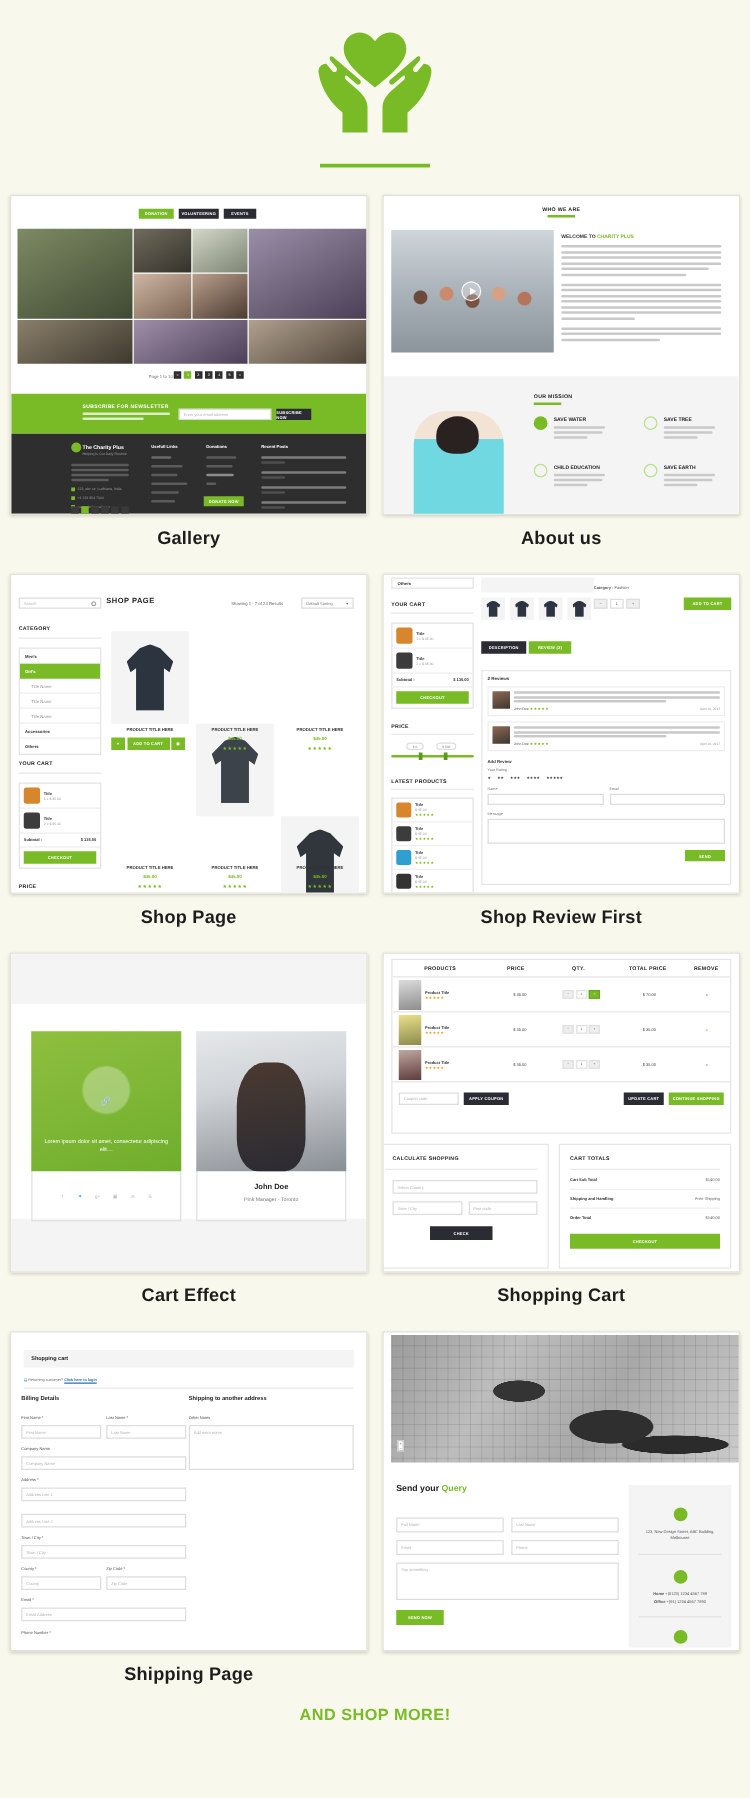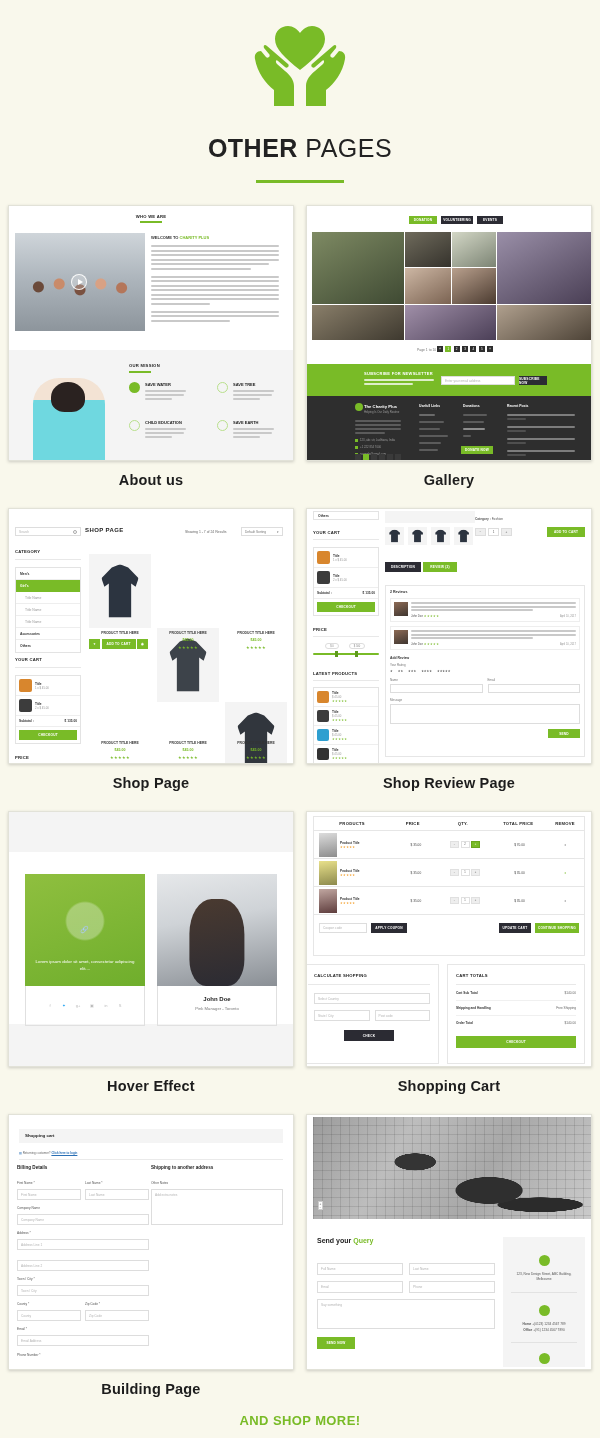--- a/index.html
+++ b/index.html
@@ -158,117 +158,24 @@
 </style>
 </head>
 <body>
 
 <div class="header">
   <svg class="logo" viewBox="0 0 110 96">
     <path fill="#79bb27" d="M55 52 C40 40 30 31 30 21 C30 13 36 8 43 8 C48 8 52 11 55 15 C58 11 62 8 67 8 C74 8 80 13 80 21 C80 31 70 40 55 52 Z"></path>
     <path fill="#79bb27" d="M16 33 C12 33 9 36 10 41 C12 54 21 66 29 72 L29 88 L49 88 L49 68 C49 62 45 57 40 53 L32 46 C30 44 31 41 33 43 L40 49 C42 51 45 48 43 46 L22 28 C20 26 18 27 19 30 L24 36 C26 38 23 41 21 39 Z"></path>
     <path fill="#79bb27" d="M94 33 C98 33 101 36 100 41 C98 54 89 66 81 72 L81 88 L61 88 L61 68 C61 62 65 57 70 53 L78 46 C80 44 79 41 77 43 L70 49 C68 51 65 48 67 46 L88 28 C90 26 92 27 91 30 L86 36 C84 38 87 41 89 39 Z"></path>
   </svg>
-  <div class="page-title">
-    <b>OTHER</b><span> PAGES</span>
-  </div>
   <div class="title-rule"></div>
 </div>
 
 <div class="grid">
-
-  <div class="cell">
-    <div class="thumb">
-      <div class="mini white">
-
-        <div class="bar" style="left:0;top:0;right:0;height:58%;background:#fff;"></div>
-        <div class="hdr-sm" style="position:absolute;left:0;right:0;top:8px;text-align:center;">WHO WE ARE</div>
-        <div class="rule-g" style="position:absolute;left:50%;top:15px;transform:translateX(-50%);"></div>
-
-        <div class="bar team-photo" style="left:6px;top:27px;width:130px;height:98px;"></div>
-        <div class="bar" style="left:62px;top:68px;">
-          <div class="play-btn">
-              <div class="play-tri"></div>
-            </div>
-        </div>
-
-        <div style="position:absolute;left:142px;top:29px;width:128px;">
-          <div style="font-size:4px;font-weight:700;color:#333;">
-            <span>WELCOME TO </span><span style="color:#79bb27;">CHARITY PLUS</span>
-          </div>
-          <div style="margin-top:5px;">
-            <div class="txtline" style="width:100%;margin-bottom:2.5px;"></div>
-              <div class="txtline" style="width:100%;margin-bottom:2.5px;"></div>
-            <div class="txtline" style="width:100%;margin-bottom:2.5px;"></div>
-              <div class="txtline" style="width:100%;margin-bottom:2.5px;"></div>
-            <div class="txtline" style="width:92%;margin-bottom:2.5px;"></div>
-              <div class="txtline" style="width:78%;"></div>
-          </div>
-          <div style="margin-top:6px;">
-            <div class="txtline" style="width:100%;margin-bottom:2.5px;"></div>
-              <div class="txtline" style="width:100%;margin-bottom:2.5px;"></div>
-            <div class="txtline" style="width:100%;margin-bottom:2.5px;"></div>
-              <div class="txtline" style="width:100%;margin-bottom:2.5px;"></div>
-            <div class="txtline" style="width:100%;margin-bottom:2.5px;"></div>
-              <div class="txtline" style="width:100%;margin-bottom:2.5px;"></div>
-            <div class="txtline" style="width:46%;"></div>
-          </div>
-          <div style="margin-top:6px;">
-            <div class="txtline" style="width:100%;margin-bottom:2.5px;"></div>
-              <div class="txtline" style="width:100%;margin-bottom:2.5px;"></div>
-            <div class="txtline" style="width:62%;"></div>
-          </div>
-        </div>
-
-        <div class="bar grey" style="left:0;right:0;top:144px;bottom:0;"></div>
-        <div class="hdr-sm" style="position:absolute;left:120px;top:157px;">OUR MISSION</div>
-        <div class="rule-g" style="position:absolute;left:120px;top:165px;"></div>
-        <div class="bar" style="left:24px;top:172px;width:72px;height:84px;background:linear-gradient(180deg,#f3e3d4 0 26%,#6fd8e0 26% 100%);border-radius:26px 26px 0 0;"></div>
-        <div class="bar circ" style="left:42px;top:176px;width:34px;height:30px;background:#2a2220;border-radius:50% 50% 40% 40%;"></div>
-
-        <div class="bar" style="left:120px;top:176px;width:64px;">
-          <div class="circ" style="width:11px;height:11px;background:#79bb27;position:absolute;left:0;top:0;"></div>
-          <div style="margin-left:16px;font-size:4px;font-weight:700;color:#222;">SAVE WATER</div>
-          <div style="margin-left:16px;margin-top:3px;">
-            <div class="txtline" style="width:86%;margin-bottom:2px;"></div>
-              <div class="txtline" style="width:82%;margin-bottom:2px;"></div>
-              <div class="txtline" style="width:56%;"></div>
-          </div>
-        </div>
-        <div class="bar" style="left:208px;top:176px;width:64px;">
-          <div class="circ" style="width:11px;height:11px;border:1px solid #b9e08c;position:absolute;left:0;top:0;"></div>
-          <div style="margin-left:16px;font-size:4px;font-weight:700;color:#222;">SAVE TREE</div>
-          <div style="margin-left:16px;margin-top:3px;">
-            <div class="txtline" style="width:86%;margin-bottom:2px;"></div>
-              <div class="txtline" style="width:82%;margin-bottom:2px;"></div>
-              <div class="txtline" style="width:56%;"></div>
-          </div>
-        </div>
-        <div class="bar" style="left:120px;top:214px;width:64px;">
-          <div class="circ" style="width:11px;height:11px;border:1px solid #b9e08c;position:absolute;left:0;top:0;"></div>
-          <div style="margin-left:16px;font-size:4px;font-weight:700;color:#222;">CHILD EDUCATION</div>
-          <div style="margin-left:16px;margin-top:3px;">
-            <div class="txtline" style="width:86%;margin-bottom:2px;"></div>
-              <div class="txtline" style="width:82%;margin-bottom:2px;"></div>
-              <div class="txtline" style="width:56%;"></div>
-          </div>
-        </div>
-        <div class="bar" style="left:208px;top:214px;width:64px;">
-          <div class="circ" style="width:11px;height:11px;border:1px solid #b9e08c;position:absolute;left:0;top:0;"></div>
-          <div style="margin-left:16px;font-size:4px;font-weight:700;color:#222;">SAVE EARTH</div>
-          <div style="margin-left:16px;margin-top:3px;">
-            <div class="txtline" style="width:86%;margin-bottom:2px;"></div>
-              <div class="txtline" style="width:82%;margin-bottom:2px;"></div>
-              <div class="txtline" style="width:56%;"></div>
-          </div>
-        </div>
-      </div>
-    </div>
-    <div class="caption">About us</div>
-  </div>
 
   <div class="cell">
     <div class="thumb">
       <div class="mini white">
         <div class="bar btn-g" style="left:102px;top:10px;width:28px;height:8px;">DONATION</div>
         <div class="bar btn-d" style="left:134px;top:10px;width:32px;height:8px;">VOLUNTEERING</div>
         <div class="bar btn-d" style="left:170px;top:10px;width:26px;height:8px;">EVENTS</div>
 
         <div class="bar" style="left:5px;top:26px;right:5px;height:108px;">
           <div class="bar gal-img" style="left:0;top:0;width:92px;height:72px;background:linear-gradient(150deg,#7e8a63,#3f4a33);"></div>
@@ -374,20 +281,110 @@
             </div>
         </div>
       </div>
     </div>
     <div class="caption">Gallery</div>
   </div>
 
   <div class="cell">
     <div class="thumb">
       <div class="mini white">
+
+        <div class="bar" style="left:0;top:0;right:0;height:58%;background:#fff;"></div>
+        <div class="hdr-sm" style="position:absolute;left:0;right:0;top:8px;text-align:center;">WHO WE ARE</div>
+        <div class="rule-g" style="position:absolute;left:50%;top:15px;transform:translateX(-50%);"></div>
+
+        <div class="bar team-photo" style="left:6px;top:27px;width:130px;height:98px;"></div>
+        <div class="bar" style="left:62px;top:68px;">
+          <div class="play-btn">
+              <div class="play-tri"></div>
+            </div>
+        </div>
+
+        <div style="position:absolute;left:142px;top:29px;width:128px;">
+          <div style="font-size:4px;font-weight:700;color:#333;">
+            <span>WELCOME TO </span><span style="color:#79bb27;">CHARITY PLUS</span>
+          </div>
+          <div style="margin-top:5px;">
+            <div class="txtline" style="width:100%;margin-bottom:2.5px;"></div>
+              <div class="txtline" style="width:100%;margin-bottom:2.5px;"></div>
+            <div class="txtline" style="width:100%;margin-bottom:2.5px;"></div>
+              <div class="txtline" style="width:100%;margin-bottom:2.5px;"></div>
+            <div class="txtline" style="width:92%;margin-bottom:2.5px;"></div>
+              <div class="txtline" style="width:78%;"></div>
+          </div>
+          <div style="margin-top:6px;">
+            <div class="txtline" style="width:100%;margin-bottom:2.5px;"></div>
+              <div class="txtline" style="width:100%;margin-bottom:2.5px;"></div>
+            <div class="txtline" style="width:100%;margin-bottom:2.5px;"></div>
+              <div class="txtline" style="width:100%;margin-bottom:2.5px;"></div>
+            <div class="txtline" style="width:100%;margin-bottom:2.5px;"></div>
+              <div class="txtline" style="width:100%;margin-bottom:2.5px;"></div>
+            <div class="txtline" style="width:46%;"></div>
+          </div>
+          <div style="margin-top:6px;">
+            <div class="txtline" style="width:100%;margin-bottom:2.5px;"></div>
+              <div class="txtline" style="width:100%;margin-bottom:2.5px;"></div>
+            <div class="txtline" style="width:62%;"></div>
+          </div>
+        </div>
+
+        <div class="bar grey" style="left:0;right:0;top:144px;bottom:0;"></div>
+        <div class="hdr-sm" style="position:absolute;left:120px;top:157px;">OUR MISSION</div>
+        <div class="rule-g" style="position:absolute;left:120px;top:165px;"></div>
+        <div class="bar" style="left:24px;top:172px;width:72px;height:84px;background:linear-gradient(180deg,#f3e3d4 0 26%,#6fd8e0 26% 100%);border-radius:26px 26px 0 0;"></div>
+        <div class="bar circ" style="left:42px;top:176px;width:34px;height:30px;background:#2a2220;border-radius:50% 50% 40% 40%;"></div>
+
+        <div class="bar" style="left:120px;top:176px;width:64px;">
+          <div class="circ" style="width:11px;height:11px;background:#79bb27;position:absolute;left:0;top:0;"></div>
+          <div style="margin-left:16px;font-size:4px;font-weight:700;color:#222;">SAVE WATER</div>
+          <div style="margin-left:16px;margin-top:3px;">
+            <div class="txtline" style="width:86%;margin-bottom:2px;"></div>
+              <div class="txtline" style="width:82%;margin-bottom:2px;"></div>
+              <div class="txtline" style="width:56%;"></div>
+          </div>
+        </div>
+        <div class="bar" style="left:208px;top:176px;width:64px;">
+          <div class="circ" style="width:11px;height:11px;border:1px solid #b9e08c;position:absolute;left:0;top:0;"></div>
+          <div style="margin-left:16px;font-size:4px;font-weight:700;color:#222;">SAVE TREE</div>
+          <div style="margin-left:16px;margin-top:3px;">
+            <div class="txtline" style="width:86%;margin-bottom:2px;"></div>
+              <div class="txtline" style="width:82%;margin-bottom:2px;"></div>
+              <div class="txtline" style="width:56%;"></div>
+          </div>
+        </div>
+        <div class="bar" style="left:120px;top:214px;width:64px;">
+          <div class="circ" style="width:11px;height:11px;border:1px solid #b9e08c;position:absolute;left:0;top:0;"></div>
+          <div style="margin-left:16px;font-size:4px;font-weight:700;color:#222;">CHILD EDUCATION</div>
+          <div style="margin-left:16px;margin-top:3px;">
+            <div class="txtline" style="width:86%;margin-bottom:2px;"></div>
+              <div class="txtline" style="width:82%;margin-bottom:2px;"></div>
+              <div class="txtline" style="width:56%;"></div>
+          </div>
+        </div>
+        <div class="bar" style="left:208px;top:214px;width:64px;">
+          <div class="circ" style="width:11px;height:11px;border:1px solid #b9e08c;position:absolute;left:0;top:0;"></div>
+          <div style="margin-left:16px;font-size:4px;font-weight:700;color:#222;">SAVE EARTH</div>
+          <div style="margin-left:16px;margin-top:3px;">
+            <div class="txtline" style="width:86%;margin-bottom:2px;"></div>
+              <div class="txtline" style="width:82%;margin-bottom:2px;"></div>
+              <div class="txtline" style="width:56%;"></div>
+          </div>
+        </div>
+      </div>
+    </div>
+    <div class="caption">About us</div>
+  </div>
+
+  <div class="cell">
+    <div class="thumb">
+      <div class="mini white">
         <div class="bar inp" style="left:6px;top:18px;width:66px;height:9px;">Search</div>
         <div class="bar" style="left:64px;top:21px;width:4px;height:4px;border:.8px solid #aaa;border-radius:50%;"></div>
         <div style="position:absolute;left:76px;top:18px;font-size:6px;font-weight:700;color:#222;letter-spacing:.4px;">SHOP PAGE</div>
         <div style="position:absolute;left:176px;top:21px;font-size:3.4px;color:#666;">Showing 1 - 7 of 24 Results</div>
         <div class="bar inp" style="left:232px;top:18px;width:42px;height:9px;color:#777;">Default Sorting</div>
         <div style="position:absolute;left:268px;top:21px;font-size:3px;color:#666;">▾</div>
 
         <div class="hdr-sm" style="position:absolute;left:6px;top:40px;">CATEGORY</div>
         <div class="bar" style="left:6px;top:50px;right:212px;height:1px;background:#e8e8e8;"></div>
 
@@ -616,21 +613,21 @@
             </div>
           </div>
           <div style="margin:5px 4px 0;">
             <div style="font-size:3px;color:#777;margin-bottom:2px;">Message</div>
             <div style="height:20px;border:1px solid #ddd;"></div>
           </div>
           <div class="btn-g" style="width:32px;height:9px;margin:5px 4px 0 auto;">SEND</div>
         </div>
       </div>
     </div>
-    <div class="caption">Shop Review Page</div>
+    <div class="caption">Shop Review First</div>
   </div>
 
   <div class="cell">
     <div class="thumb">
       <div class="mini white">
         <div class="bar grey" style="left:0;right:0;top:0;height:40px;"></div>
         <div class="bar grey" style="left:0;right:0;bottom:0;height:42px;"></div>
 
         <div class="bar" style="left:16px;top:62px;width:120px;">
           <div class="hover-card-img" style="height:112px;position:relative;">
@@ -649,21 +646,21 @@
 
         <div class="bar" style="left:148px;top:62px;width:120px;">
           <div class="person-img" style="height:112px;"></div>
           <div style="height:40px;border:1px solid #e0e0e0;border-top:none;text-align:center;padding-top:10px;">
             <div style="font-size:6px;font-weight:700;color:#222;">John Doe</div>
             <div style="font-size:4.2px;color:#7a7a7a;margin-top:4px;">Pink Manager - Toronto</div>
           </div>
         </div>
       </div>
     </div>
-    <div class="caption">Hover Effect</div>
+    <div class="caption">Cart Effect</div>
   </div>
 
   <div class="cell">
     <div class="thumb">
       <div class="mini white">
         <div class="bar" style="left:6px;top:4px;right:6px;height:140px;border:1px solid #e6e6e6;">
           <div style="display:flex;border-bottom:1px solid #e6e6e6;height:14px;align-items:center;">
             <div style="flex:2.2;text-align:center;" class="hdr-sm">PRODUCTS</div>
             <div style="flex:1.3;text-align:center;" class="hdr-sm">PRICE</div>
             <div style="flex:1.6;text-align:center;" class="hdr-sm">QTY.</div>
@@ -798,21 +795,21 @@
         <div class="inp" style="position:absolute;left:76px;top:195px;width:64px;height:11px;">Zip Code</div>
 
         <div style="position:absolute;left:8px;top:212px;font-size:3.2px;color:#555;">Email *</div>
         <div class="inp" style="position:absolute;left:8px;top:220px;width:132px;height:11px;">Email Address</div>
         <div style="position:absolute;left:8px;top:238px;font-size:3.2px;color:#555;">Phone Number *</div>
 
         <div style="position:absolute;left:142px;top:66px;font-size:3.2px;color:#555;">Other Notes</div>
         <div class="inp" style="position:absolute;left:142px;top:74px;right:10px;height:36px;align-items:flex-start;padding-top:3px;">Add extra notes</div>
       </div>
     </div>
-    <div class="caption">Building Page</div>
+    <div class="caption">Shipping Page</div>
   </div>
 
   <div class="cell">
     <div class="thumb">
       <div class="mini white">
         <div class="bar map" style="left:6px;top:2px;right:6px;height:102px;"></div>
         <div class="bar" style="left:11px;top:86px;">
           <div class="mapbox-ctrl" style="display:flex;flex-direction:column;font-size:3px;color:#555;align-items:center;justify-content:space-around;">
               <span>+</span>
               <span>−</span>

